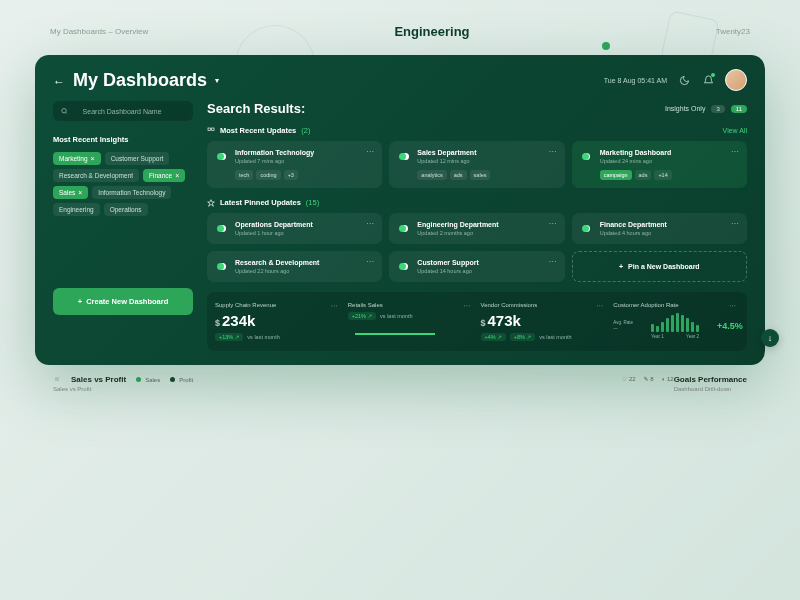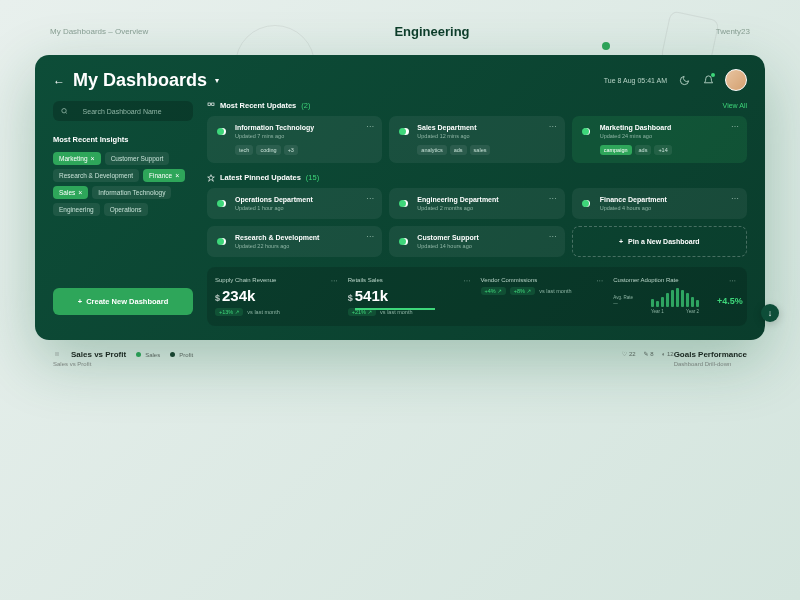--- a/index.html
+++ b/index.html
@@ -144,20 +144,28 @@
           <div class="chip">Engineering</div>
           <div class="chip">Operations</div>
         </div>
       <div class="create-btn">
           <span>+</span>
           <span>Create New Dashboard</span>
         </div>
     </div>
 
     <div class="main">
+      <div class="mhead">
+        <div class="mtitle">Search Results:</div>
+        <div class="mright">
+          <span>Insights Only</span>
+          <span class="badge">3</span>
+          <span class="badge g">11</span>
+        </div>
+      </div>
 
       <div class="sect">
         <div class="sect-l">
             <svg width="8" height="8" viewBox="0 0 24 24" fill="none" stroke="#fff" stroke-width="2">
               <rect x="3" y="3" width="7" height="7"></rect>
               <rect x="14" y="3" width="7" height="7"></rect>
             </svg>
             <span>Most Recent Updates</span>
             <span class="cnt">(2)</span>
           </div>
@@ -283,29 +291,29 @@
             <div class="stmore">⋯</div>
             <div class="stval"><span class="cur">$</span>234k</div>
             <div class="strow">
               <span class="stpct">+13% ↗</span>
               <span class="stvs">vs last month</span>
             </div>
           </div>
           <div class="stat">
             <div class="stlabel">Retails Sales</div>
             <div class="stmore">⋯</div>
-            <div class="stval"><span class="cur">$</span>541k</div>
             <div class="strow">
               <span class="stpct">+21% ↗</span>
               <span class="stvs">vs last month</span>
             </div>
           </div>
           <div class="stat">
             <div class="stlabel">Vendor Commissions</div>
             <div class="stmore">⋯</div>
+            <div class="stval"><span class="cur">$</span>473k</div>
             <div class="strow">
               <span class="stpct">+4% ↗</span>
               <span class="stpct">+8% ↗</span>
               <span class="stvs">vs last month</span>
             </div>
           </div>
           <div class="stat">
             <div class="stlabel">Customer Adoption Rate</div>
             <div class="stmore">⋯</div>
             <div class="stat4">

